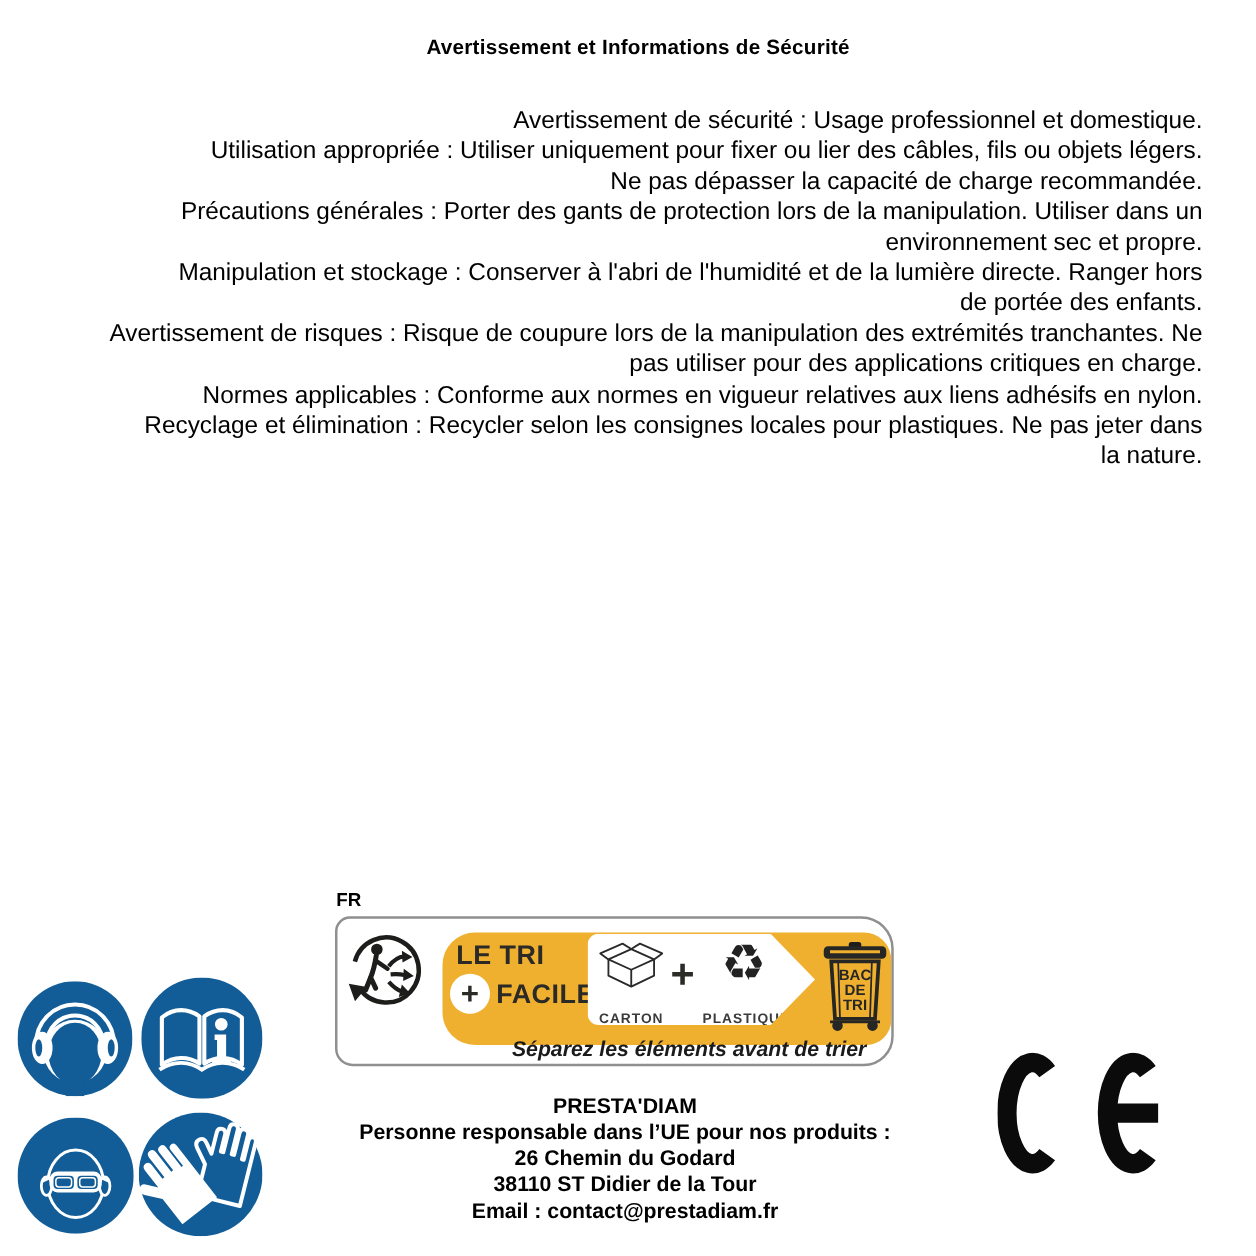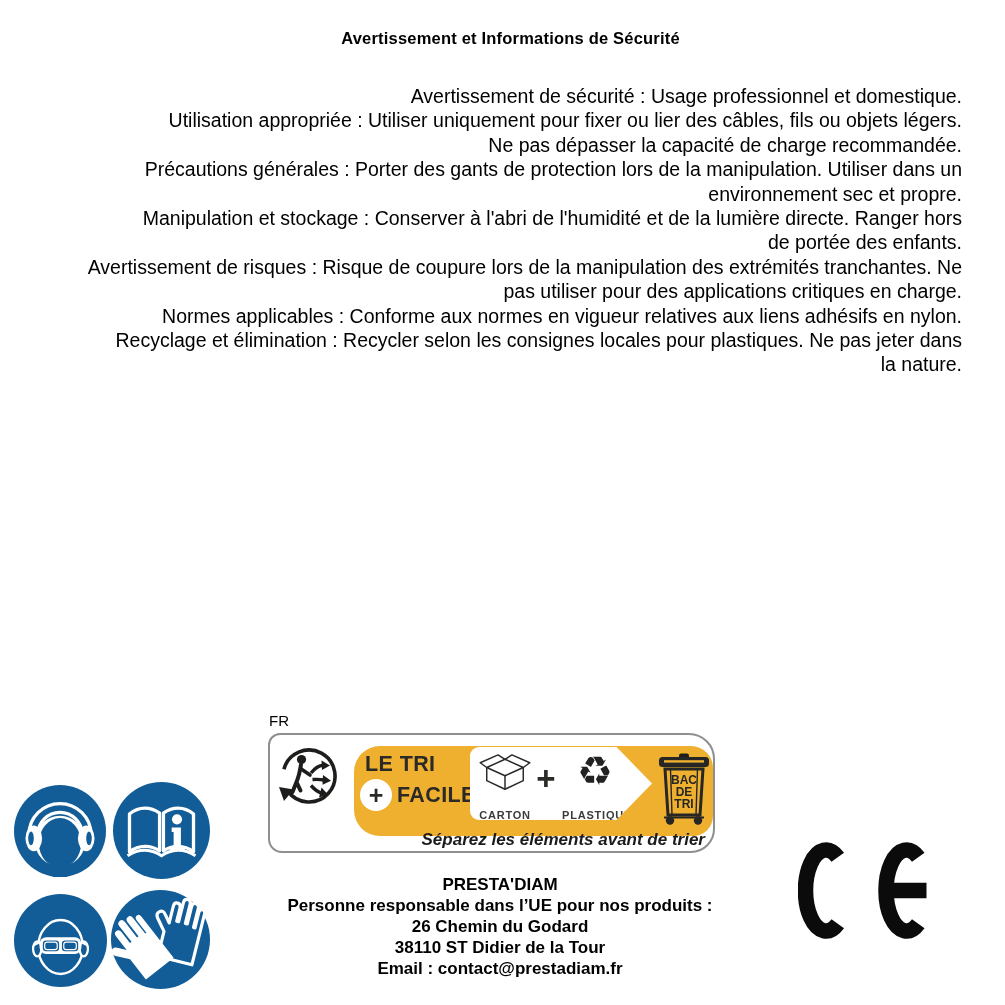--- a/index.html
+++ b/index.html
@@ -6,21 +6,21 @@
   .page{position:relative;width:1005px;height:1005px;background:#fff;overflow:hidden;
         font-family:"Liberation Sans",sans-serif;color:#000;padding-left:16px;}
 
   .title{position:absolute;top:29px;left:0;width:100%;text-align:center;
          font-size:16.5px;font-weight:bold;letter-spacing:.2px;}
 
   .body-text{position:absolute;top:84px;left:72px;width:890px;
              font-size:19.5px;line-height:24.4px;text-align:right;}
 
   
-  .fr-tag{position:absolute;left:269px;top:712px;font-size:15px;font-weight:normal;}
+  .fr-tag{position:absolute;left:269px;top:712px;font-size:15px;font-weight:bold;}
   .infotri{position:absolute;left:268px;top:733px;width:447px;height:120px;
            background:#fff;border:2px solid var(--label-border);
            border-radius:12px 26px 24px 14px;box-sizing:border-box;}
   .triman{position:absolute;left:7px;top:10px;}
   .banner{position:absolute;left:84px;top:11px;width:359px;height:90px;
           background:var(--label-yellow);border-radius:26px 22px 20px 26px;}
   .letri-1{position:absolute;left:11px;top:6px;font-size:21.5px;font-weight:800;
            letter-spacing:.4px;color:var(--label-dark);}
   .letri-2{position:absolute;left:6px;top:33px;display:flex;align-items:center;}
   .plus-circle{width:32px;height:32px;border-radius:50%;background:#fff;
@@ -33,21 +33,21 @@
             clip-path:polygon(0 0,80.5% 0,100% 50%,80.5% 100%,0 100%);}
   .material{position:absolute;top:3px;text-align:center;}
   .mat-carton{left:4px;width:62px;}
   .mat-plastique{left:92px;width:66px;}
   .mat-icon{height:42px;display:flex;align-items:center;justify-content:center;}
   .recy-glyph{font-size:40px;line-height:40px;color:#222;}
   .mat-label{font-size:11px;font-weight:bold;letter-spacing:.8px;color:#3a3a3a;margin-top:17px;}
   .plus-sep{position:absolute;left:62px;top:13px;width:28px;text-align:center;
             font-size:33px;font-weight:800;color:#2b2b28;}
   .bin{position:absolute;left:301px;top:5px;}
-  .tagline{position:absolute;right:8px;top:95px;font-size:17px;font-weight:bold;
+  .tagline{position:absolute;right:20px;top:95px;font-size:17px;font-weight:bold;
            font-style:italic;color:#1b1b1b;white-space:nowrap;}
 
   
   .responsible{position:absolute;top:874px;left:150px;width:700px;text-align:center;
                font-size:17px;font-weight:bold;line-height:21px;}
 
   
   .fill-blue{fill:var(--safety-blue);}
   .fill-white{fill:#fff;}
   .stroke-white{stroke:#fff;fill:none;}

